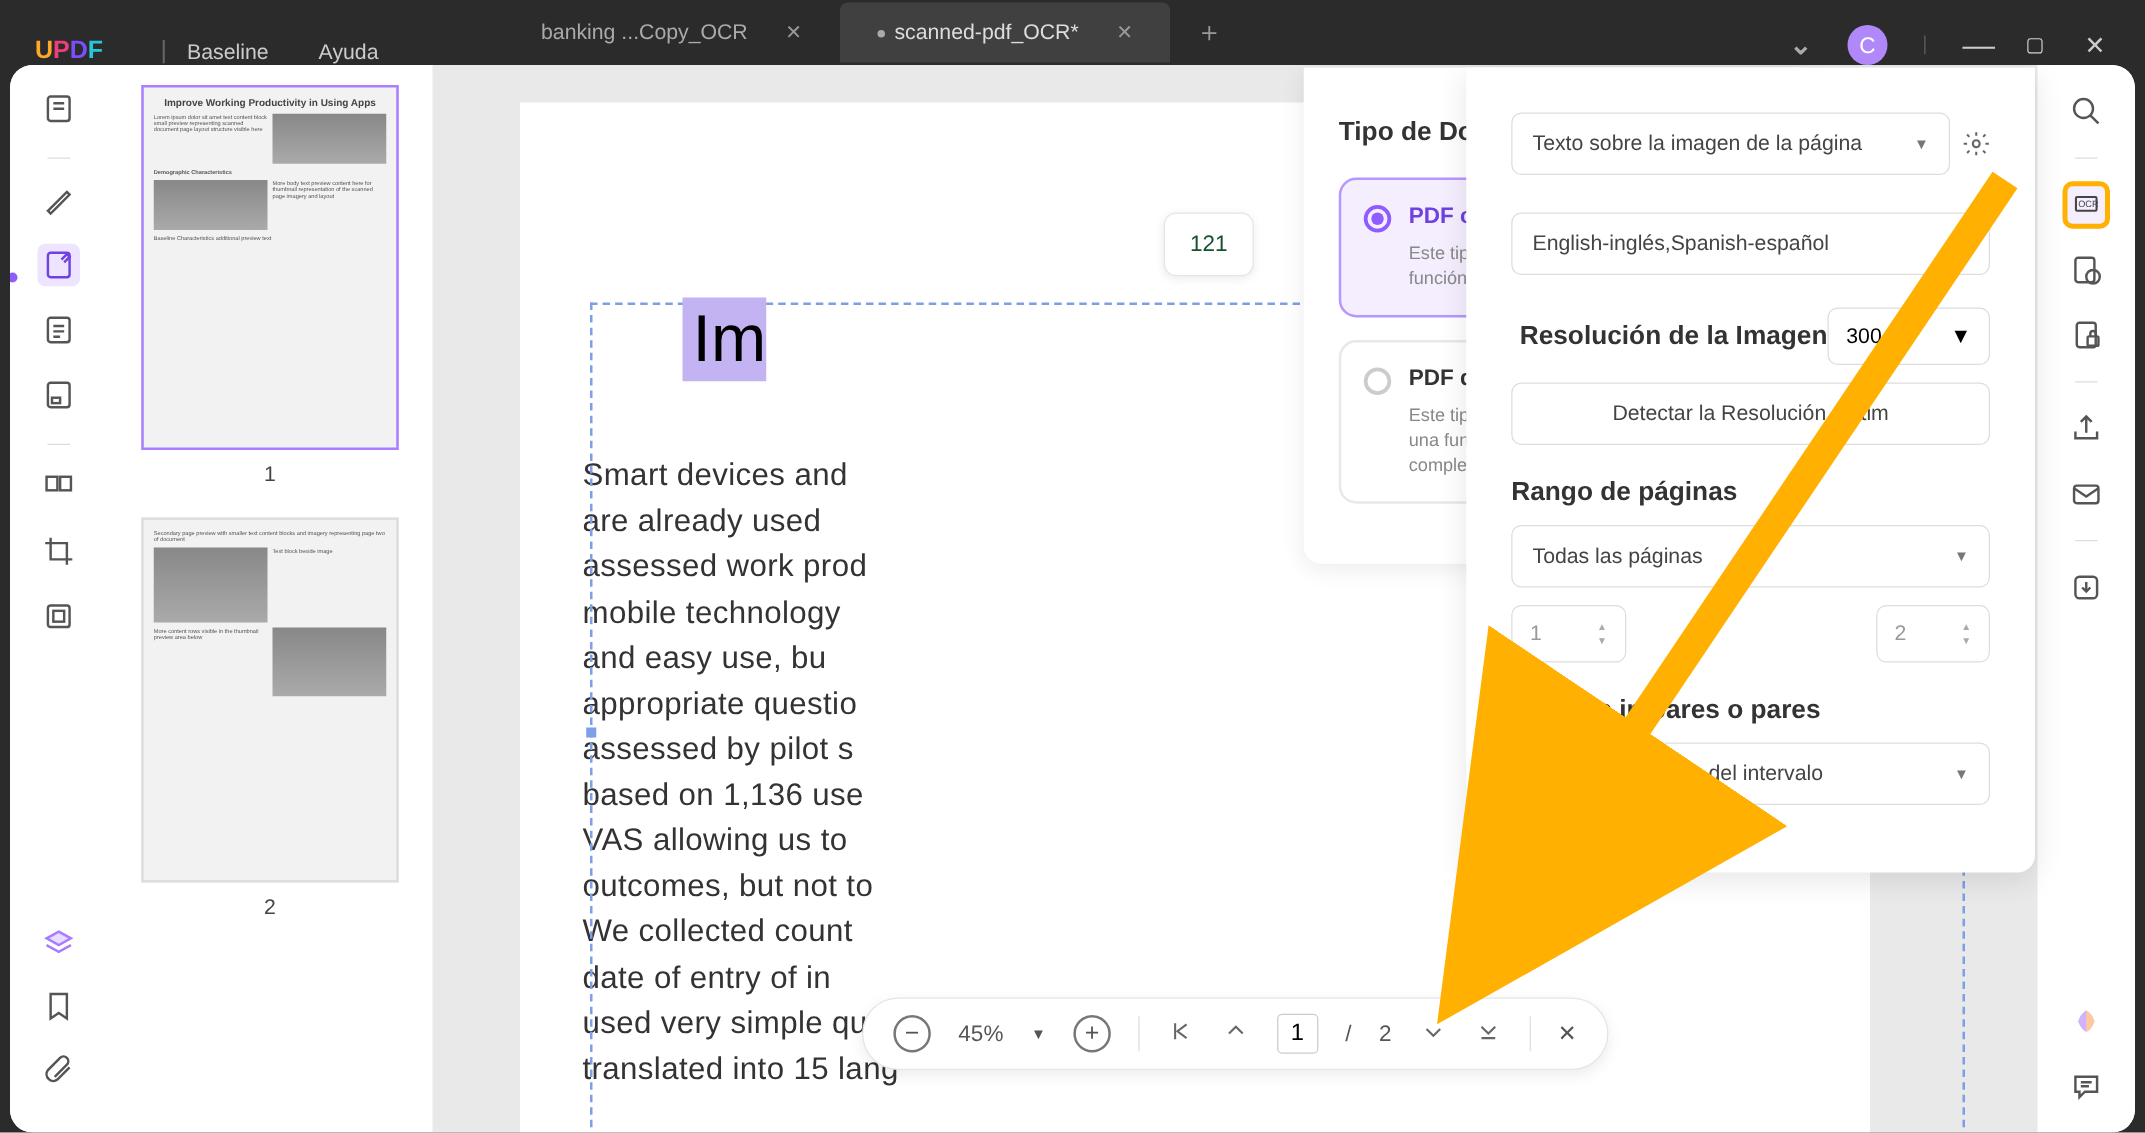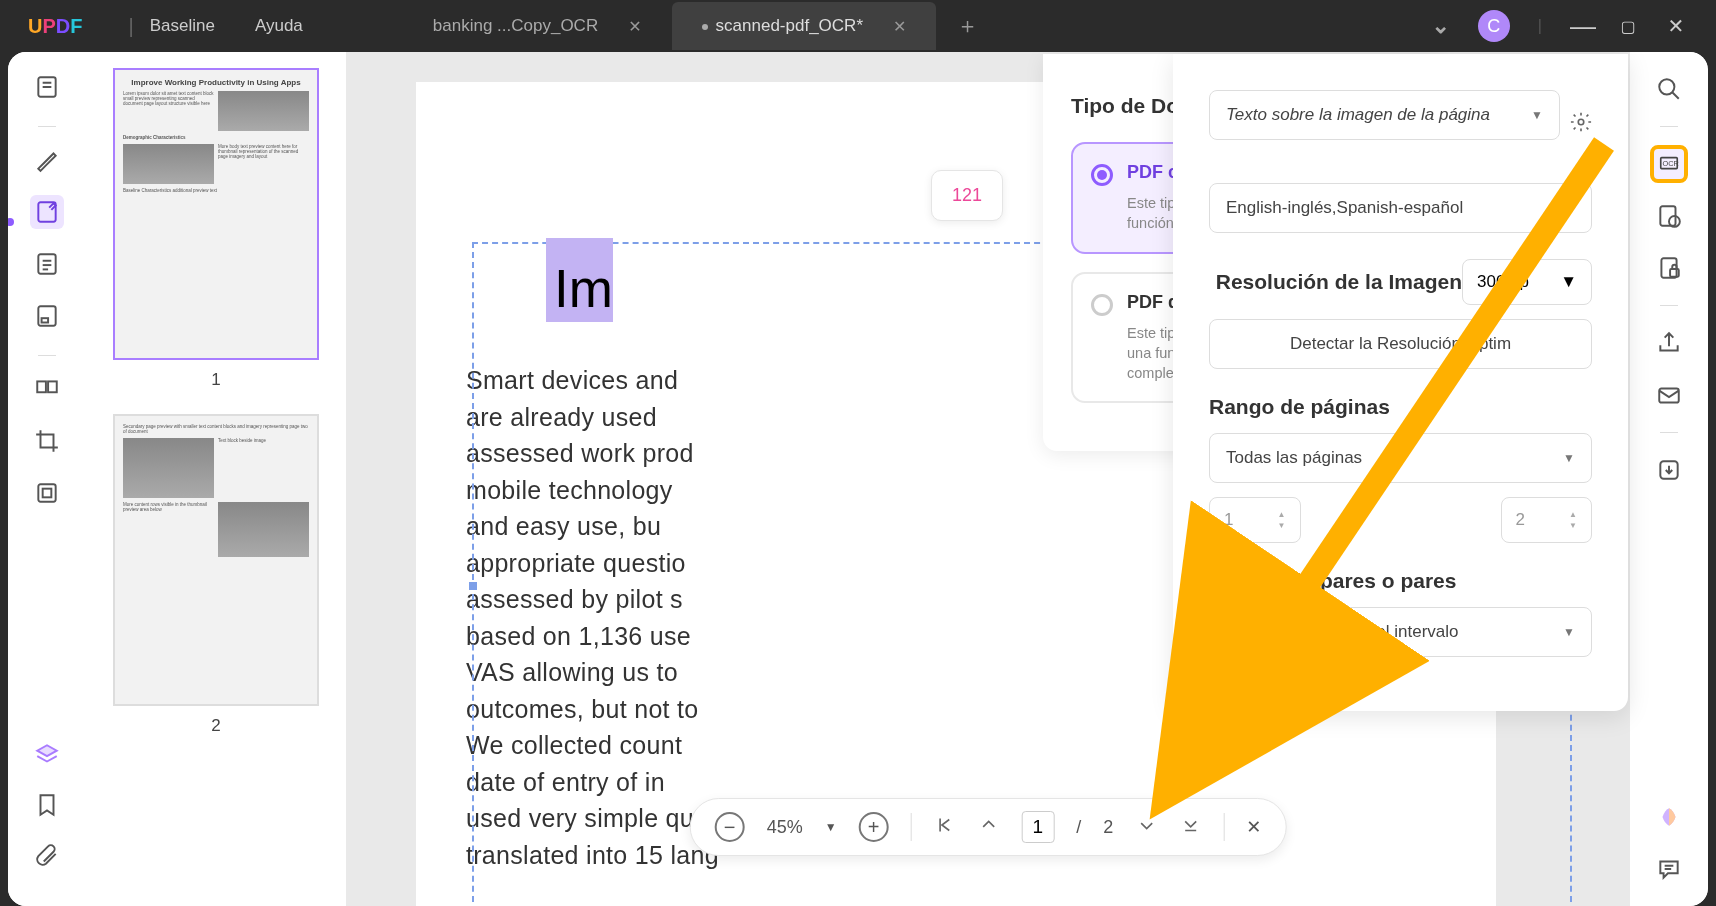--- a/index.html
+++ b/index.html
@@ -1,18 +1,18 @@
 <!DOCTYPE html>
 <html><head>
 <meta charset="utf-8">
 <style>
 * { margin: 0; padding: 0; box-sizing: border-box; font-family: -apple-system, BlinkMacSystemFont, "Segoe UI", Arial, sans-serif; }
 body { width: 1716px; height: 906px; background: #2b2b2b; overflow: hidden; position: relative; }
 
-.titlebar { height: 52px; background: #2b2b2b; display: flex; align-items: center; padding: 0 10px; }
+.titlebar { height: 52px; background: #2b2b2b; display: flex; align-items: flex-end; padding: 0 10px; }
 .logo { font-weight: bold; font-size: 20px; margin-left: 18px; margin-right: 30px; }
 .logo .u { color: #FFA726; }
 .logo .p { color: #EC407A; }
 .logo .d { color: #7C4DFF; }
 .logo .f { color: #26C6DA; }
 .vbar { color: #666; margin: 0 16px; font-size: 20px; }
 .menu-item { color: #ccc; font-size: 17px; margin-right: 40px; cursor: pointer; }
 
 .tabs-area { display: flex; align-items: center; margin-left: 60px; height: 100%; }
 .tab { display: flex; align-items: center; padding: 0 30px; height: 48px; position: relative; color: #aaa; font-size: 17px; gap: 30px; border-radius: 6px 6px 0 0;}
@@ -42,23 +42,23 @@
 .thumb-row { display:flex; gap:4px; margin-bottom:4px;}
 .thumb-txt { flex:1; font-size: 4.5px; line-height:5px; color: #555;}
 .thumb-img { flex:1; height:40px; background: linear-gradient(#888,#aaa); }
 .thumb-num { font-size: 17px; color: #444; margin-top: 10px; }
 
 .doc-area { flex: 1; background: #e9e9e9; position: relative; overflow: hidden; }
 .page { position: absolute; left: 70px; top: 30px; width: 1080px; background: #fff; padding: 130px 50px 200px; }
 .page-text { font-size: 25px; color: #333; line-height: 1.46; text-align: justify; letter-spacing: 0.3px;}
 .sel-box { position: absolute; left: 56px; top: 160px; width: 1100px; height: 680px; border: 2px dashed #7d9fe8; }
 .sel-handle { position:absolute; width:8px; height:8px; background:#7d9fe8; left:-5px; top:50%; }
-.hilite { background: #c3b3f3; padding: 20px 0px 3px 8px; font-size: 53px; font-weight: 500; position:absolute; left: 200px; top:186px;}
-
-.floatnum { position: absolute; left: 585px; top: 118px; background: #fff; border: 1px solid #e5e5e5; border-radius: 10px; padding: 14px 20px; font-size: 18px; color: #ec4899; box-shadow: 0 2px 8px rgba(0,0,0,0.08);}
+.hilite { background: #c3b3f3; padding: 3px 0px 3px 8px; font-size: 53px; font-weight: 500; position:absolute; left: 200px; top:186px;}
+
+.floatnum { position: absolute; left: 585px; top: 118px; background: #fff; border: 1px solid #e5e5e5; border-radius: 10px; padding: 14px 20px; font-size: 18px; color: #14532d; box-shadow: 0 2px 8px rgba(0,0,0,0.08);}
 
 .right-toolbar { width: 78px; background: #fff; display: flex; flex-direction: column; align-items: center; padding-top: 18px; gap: 14px; border-radius: 0 18px 18px 0;}
 .right-toolbar .rtool { width: 38px; height: 38px; display: flex; align-items: center; justify-content: center; border-radius: 8px; }
 .right-toolbar .rtool.highlighted { border: 4px solid #FFB000; background: #f4eeff; }
 .right-toolbar .divider { width: 18px; height: 1px; background: #ddd; margin: 4px 0; }
 .right-toolbar .bottom-r { margin-top: auto; margin-bottom: 18px; display:flex; flex-direction:column; gap:14px;}
 
 .modal-doc { position: absolute; left: 697px; top: 2px; width: 400px; background: #fff; border-radius: 0 0 14px 14px; padding: 40px 28px 30px; box-shadow: 0 4px 20px rgba(0,0,0,0.08);}
 .modal-doc h3 { font-size: 21px; font-weight: 600; color: #333; margin-bottom: 24px; }
 .radio-card { border: 2px solid #e8e8e8; border-radius: 14px; padding: 18px 18px 18px 54px; margin-bottom: 18px; position: relative; }
@@ -301,21 +301,21 @@
             <path d="M6 8 L12 14 L18 8"></path>
             <line x1="6" y1="18" x2="18" y2="18"></line>
           </svg></span>
       <div class="sep"></div>
       <span class="bb">✕</span>
     </div>
   </div>
 
   <div class="panel-ocr">
     <div style="display:flex; gap:10px; align-items:center; margin-bottom:26px;">
-      <div class="select-box" style="flex:1; margin-bottom:17px;font-style:italic;">
+      <div class="select-box" style="flex:1; margin-bottom:4px;">
         <span>Texto sobre la imagen de la página</span>
           <span class="arr">▼</span>
       </div>
       <span><svg class="ico-s" viewBox="0 0 24 24">
             <circle cx="12" cy="12" r="3"></circle>
             <path d="M12 2 L12 5 M12 19 L12 22 M4 12 L1 12 M23 12 L20 12 M18 6 L20 4 M4 20 L6 18 M18 18 L20 20 M4 4 L6 6"></path>
           </svg></span>
     </div>
     <div class="select-box">
       <span>English-inglés,Spanish-español</span>

